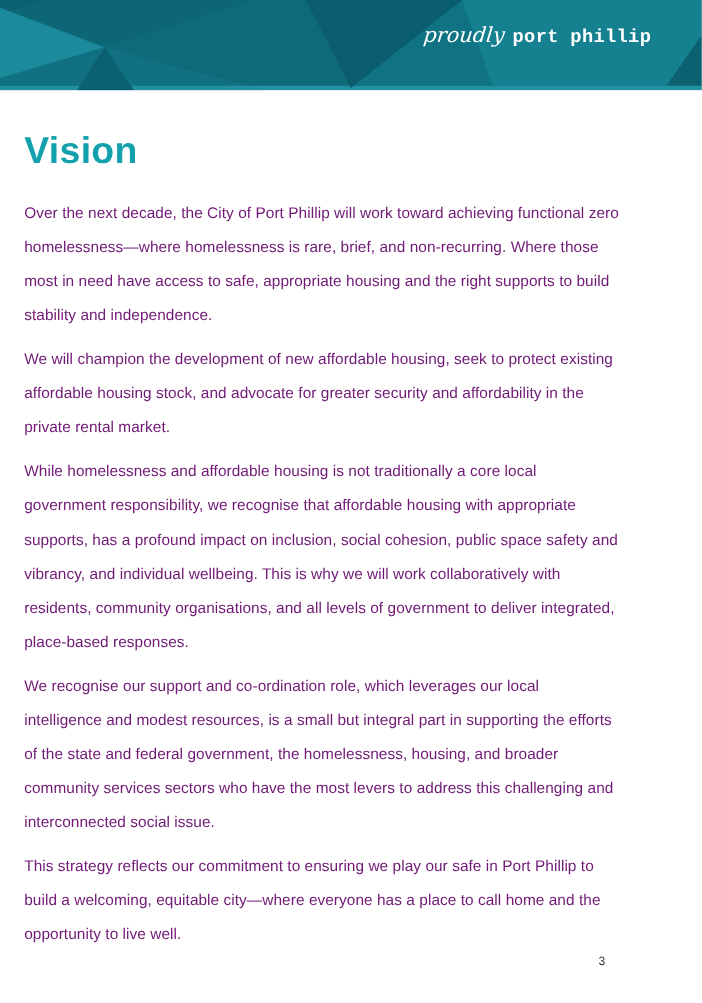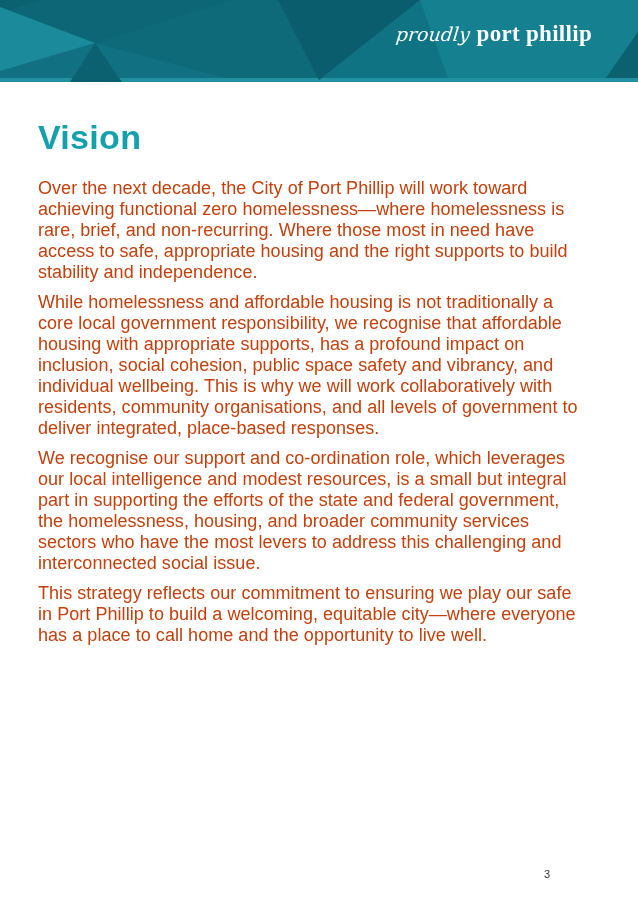--- a/index.html
+++ b/index.html
@@ -27,42 +27,42 @@
     color: #ffffff;
     white-space: nowrap;
   }
   .logo-script {
     font-family: "DejaVu Serif", serif;
     font-style: italic;
     font-size: 19px;
     transform: skewX(-6deg);
   }
   .logo-brand {
-    font-family: Liberation Serif, serif;
+    font-family: Liberation Mono, monospace;
     font-weight: bold;
-    font-size: 23px;
+    font-size: 17px;
     letter-spacing: 0.3px;
   }
   .content {
-    padding: 36px 48px 0 38px;
+    padding: 36px 48px 0 22px;
   }
   .page-title {
     margin: 0 0 21px 0;
     font-size: 34px;
     font-weight: bold;
     color: #14A0AD;
     letter-spacing: 0.3px;
   }
   .content p {
     margin: 0 0 9px 0;
     max-width: 541px;
-    font-size: 18px;
-    line-height: 21px;
+    font-size: 14px;
+    line-height: 31px;
     letter-spacing: 0.05px;
-    color: #c2410c;
+    color: #701a75;
   }
   .page-number {
     position: absolute;
     left: 544px;
     top: 868px;
     font-size: 11px;
     color: #333333;
   }
 </style>
 </head>
@@ -84,18 +84,19 @@
   </svg>
   <div class="logo">
     <span class="logo-script">proudly</span>
     <span class="logo-brand">port phillip</span>
   </div>
 </header>
 
 <main class="content">
   <h1 class="page-title">Vision</h1>
   <p>Over the next decade, the City of Port Phillip will work toward achieving functional zero homelessness—where homelessness is rare, brief, and non-recurring. Where those most in need have access to safe, appropriate housing and the right supports to build stability and independence.</p>
+  <p>We will champion the development of new affordable housing, seek to protect existing affordable housing stock, and advocate for greater security and affordability in the private rental market.</p>
   <p>While homelessness and affordable housing is not traditionally a core local government responsibility, we recognise that affordable housing with appropriate supports, has a profound impact on inclusion, social cohesion, public space safety and vibrancy, and individual wellbeing.  This is why we will work collaboratively with residents, community organisations, and all levels of government to deliver integrated, place-based responses.</p>
   <p>We recognise our support and co-ordination role, which leverages our local intelligence and modest resources, is a small but integral part in supporting the efforts of the state and federal government, the homelessness, housing, and broader community services sectors who have the most levers to address this challenging and interconnected social issue.</p>
   <p>This strategy reflects our commitment to ensuring we play our safe in Port Phillip to build a welcoming, equitable city—where everyone has a place to call home and the opportunity to live well.</p>
 </main>
 
 <div class="page-number">3</div>
 
 </body></html>

